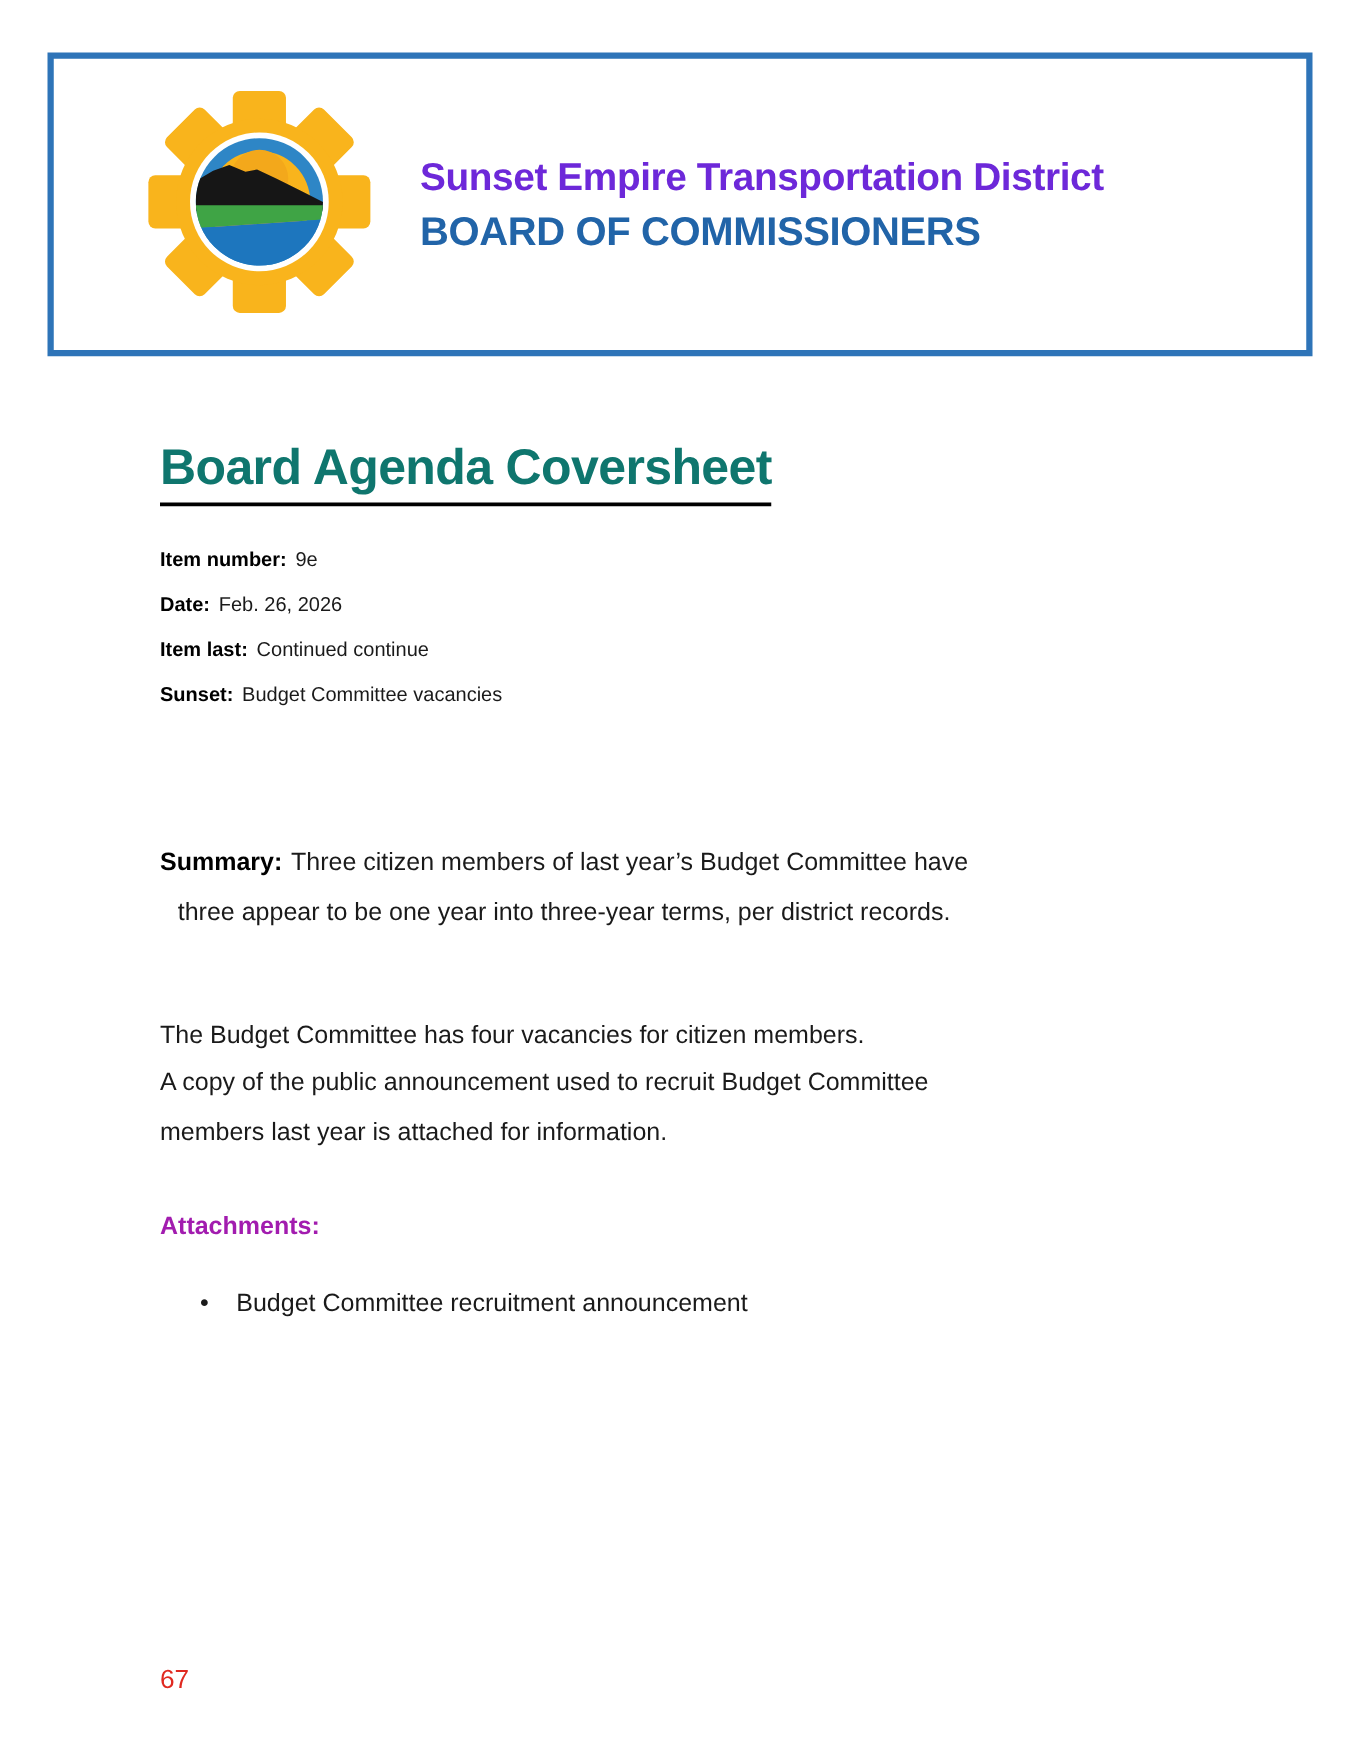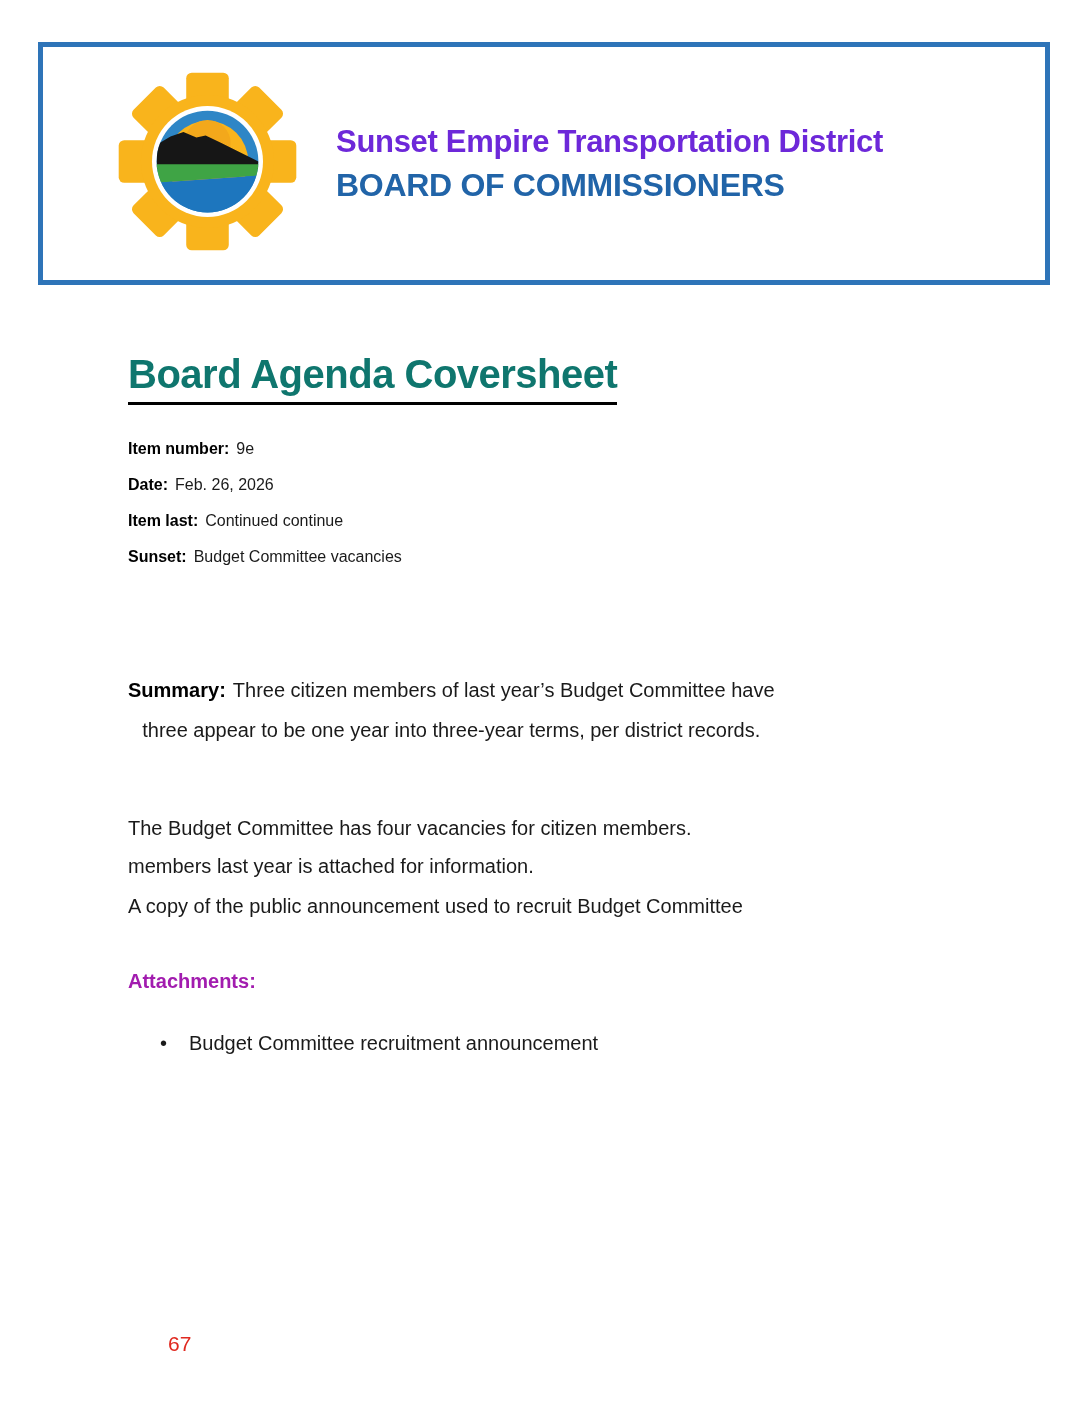--- a/index.html
+++ b/index.html
@@ -76,21 +76,21 @@
     font-size: 20px; font-weight: bold; color: #a21caf;
   }
   .bullet-item {
     position: absolute; left: 160px; top: 1032px;
     font-size: 20px; display: flex; align-items: baseline;
   }
   .bullet-glyph { margin-right: 22px; font-size: 20px; }
 
   .page-number {
     position: absolute; left: 128px; top: 1332px;
-    color: #e02920; font-size: 21px; margin-left: 40px;
+    color: #e02920; font-size: 21px;
   }
 </style>
 </head>
 <body>
 
 <div class="page">
 
   <div class="header-box">
     <div class="logo-wrap">
       <svg width="185" height="185" viewBox="0 0 200 200" aria-hidden="true">
@@ -147,22 +147,22 @@
       <span class="b label-gap">Summary:</span><span>Three citizen members of last year’s Budget Committee have</span>
     </div>
     <div class="line">three appear to be one year into three-year terms, per district records.</div>
   </div>
 
   <div class="para para-2">
     <div class="line">The Budget Committee has four vacancies for citizen members.</div>
   </div>
 
   <div class="para para-3">
+    <div class="line">A copy of the public announcement used to recruit Budget Committee</div>
     <div class="line">members last year is attached for information.</div>
-    <div class="line">A copy of the public announcement used to recruit Budget Committee</div>
   </div>
 
   <div class="attachments-label">Attachments:</div>
   <div class="bullet-item">
     <span class="bullet-glyph">•</span>
     <span>Budget Committee recruitment announcement</span>
   </div>
 
   <div class="page-number">67</div>
 

